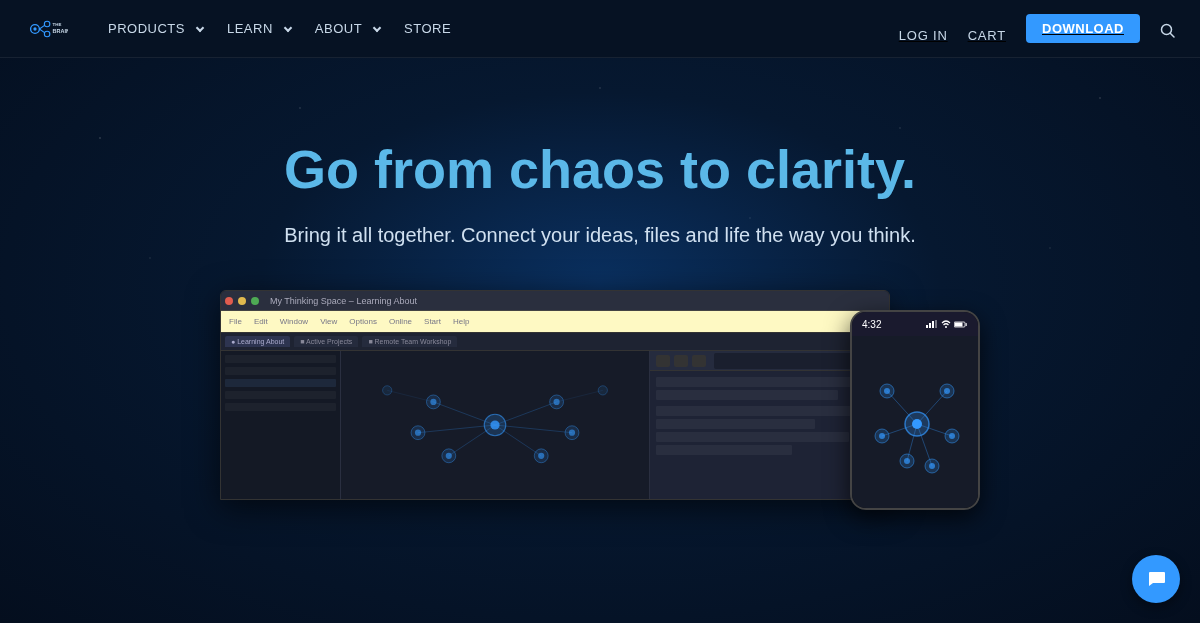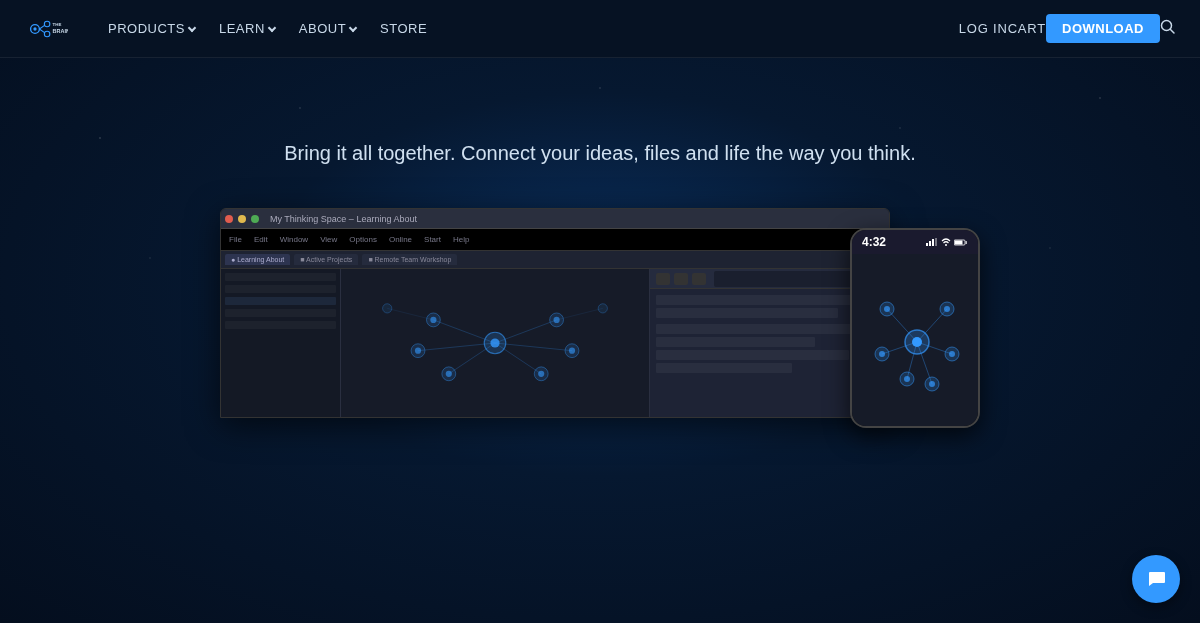--- a/index.html
+++ b/index.html
@@ -51,26 +51,28 @@
     .nav-link {
       color: #c8d8e8;
       font-size: 13px;
       font-weight: 500;
       letter-spacing: 0.5px;
       padding: 6px 8px;
       cursor: pointer;
       text-decoration: none;
       display: flex;
       align-items: center;
-      gap: 2px;
+      gap: 10px;
     }
 
     .nav-right {
       display: flex;
-      align-items: center;
+      align-items: flex-end;
+      gap: 20px;
+      text-decoration: underline;
     }
 
     .nav-right-link {
       color: #c8d8e8;
       font-size: 13px;
       font-weight: 500;
       letter-spacing: 0.8px;
       cursor: pointer;
       text-decoration: none;
     }
@@ -202,21 +204,21 @@
     .win-dot.yellow { background: #e0b94e; }
     .win-dot.green { background: #4eaa54; }
 
     .window-titlebar-text {
       color: #aab;
       font-size: 9px;
       margin-left: 6px;
     }
 
     .window-toolbar {
-      background: #000000;
+      background: #fef9c3;
       height: 22px;
       border-bottom: 1px solid #333;
       display: flex;
       align-items: center;
       padding: 0 8px;
       gap: 12px;
     }
 
     .window-toolbar-text {
       color: #778;
@@ -330,22 +332,22 @@
       background: #1a1a2e;
       height: 24px;
       display: flex;
       align-items: center;
       justify-content: space-between;
       padding: 0 10px;
     }
 
     .phone-time {
       color: #fff;
-      font-size: 12px;
-      font-weight: 700;
+      font-size: 10px;
+      font-weight: 400;
       text-align: center;
     }
 
     .phone-icons {
       display: flex;
       gap: 3px;
       align-items: center;
     }
 
     .phone-content {
@@ -425,20 +427,21 @@
     <span class="search-icon-nav">
       <svg width="16" height="16" viewBox="0 0 16 16" fill="none">
         <circle cx="6.5" cy="6.5" r="5" stroke="#c8d8e8" stroke-width="1.5"></circle>
         <line x1="10.5" y1="10.5" x2="14" y2="14" stroke="#c8d8e8" stroke-width="1.5" stroke-linecap="round"></line>
       </svg>
     </span>
   </div>
 </nav>
 
 <div class="hero">
+  <h1 class="hero-title">Go from chaos to clarity.</h1>
   <p class="hero-subtitle">Bring it all together. Connect your ideas, files and life the way you think.</p>
 
   <div class="mockup-container">
 
     <div class="desktop-window">
       <div class="window-titlebar">
         <span class="win-dot red"></span>
         <span class="win-dot yellow"></span>
         <span class="win-dot green"></span>
         <span class="window-titlebar-text">My Thinking Space – Learning About</span>

